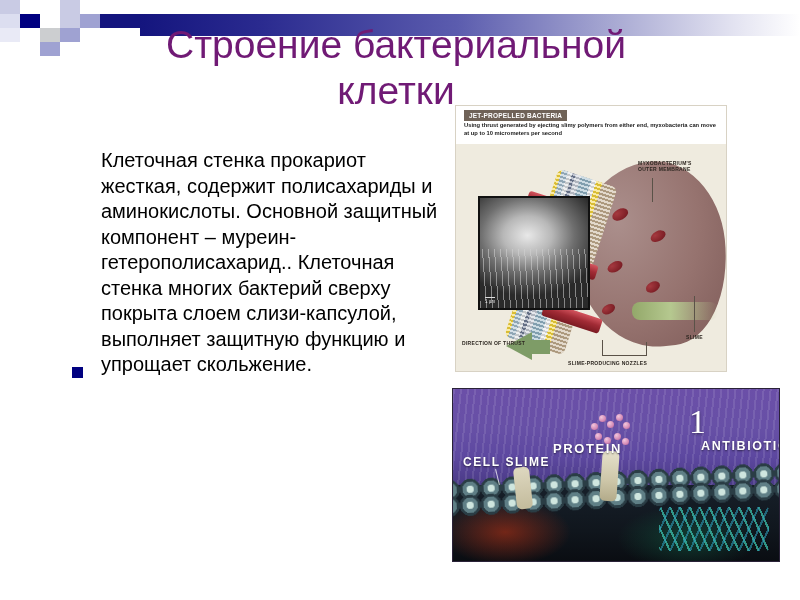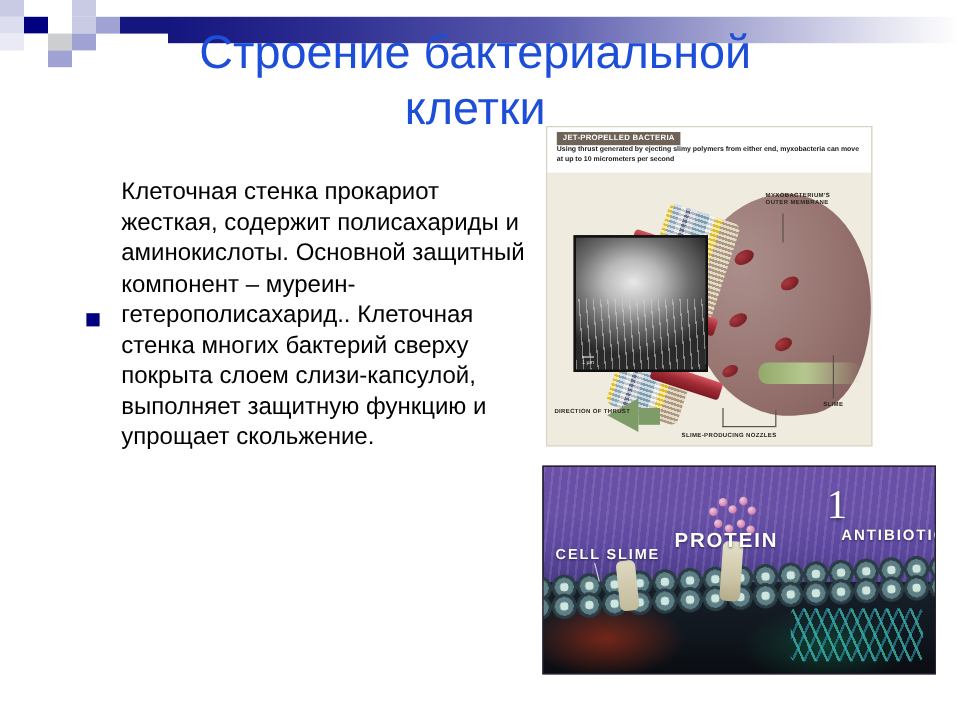--- a/index.html
+++ b/index.html
@@ -32,35 +32,35 @@
   }
 
   
   #page-title {
     position: absolute;
     left: 96px; top: 22px;
     width: 600px;
     text-align: center;
     font-size: 39px;
     line-height: 46px;
-    color: #1d4ed8;
+    color: #701a75;
     font-family: "Liberation Sans", sans-serif;
     font-weight: normal;
     white-space: pre-line;
   }
 
   
   #body-content {
     position: absolute;
     left: 72px; top: 148px;
     width: 372px;
   }
   .bullet-row {
     display: flex;
-    align-items: center;
+    align-items: flex-end;
   }
   .bullet-row + .bullet-row { margin-top: 34px; }
   .bullet-mark {
     width: 11px; height: 11px;
     background: #000080;
     flex: 0 0 11px;
     margin-top: 7px;
     margin-right: 18px;
   }
   .bullet-text {
@@ -303,21 +303,21 @@
   }
   .ab-label {
     position: absolute;
     color: #ffffff;
     font-family: "Liberation Sans", sans-serif;
     font-weight: bold;
     letter-spacing: 1.6px;
     text-shadow: 0 1px 2px rgba(0,0,0,.55);
   }
   #ab-cellwall { left: 10px; top: 66px; font-size: 12px; }
-  #ab-proteinlbl { left: 109px; top: 52px; font-size: 17px; }
+  #ab-proteinlbl { left: 100px; top: 52px; font-size: 13px; }
   #ab-abx { left: 248px; top: 50px; font-size: 12.5px; }
   #ab-num {
     position: absolute;
     left: 236px; top: 14px;
     color: #ffffff;
     font-size: 34px;
     font-weight: normal;
     font-family: "Liberation Serif", serif;
     text-shadow: 0 1px 3px rgba(0,0,0,.5);
   }

